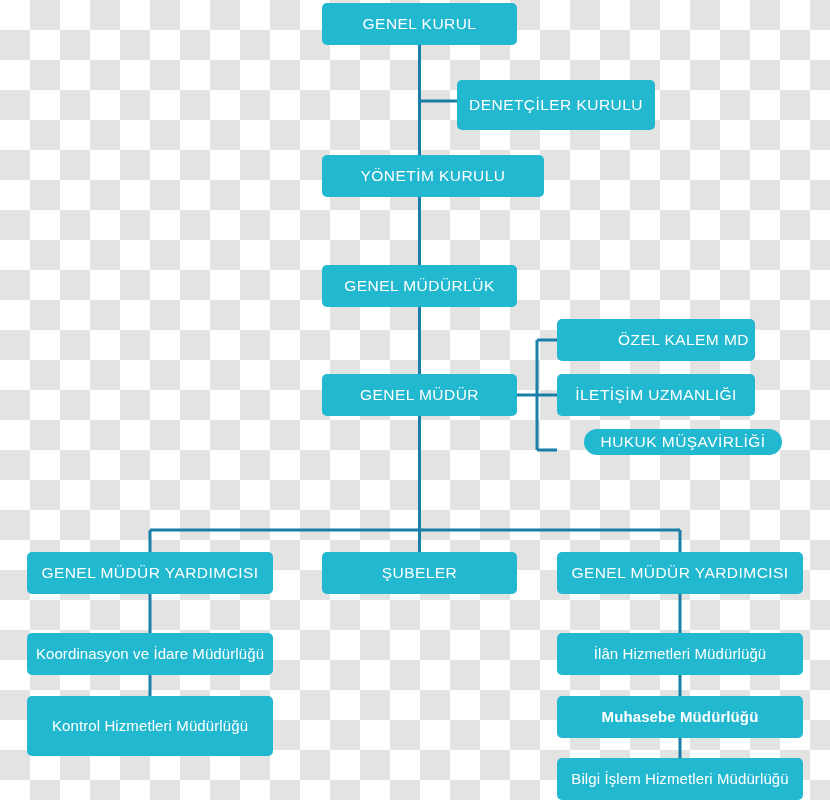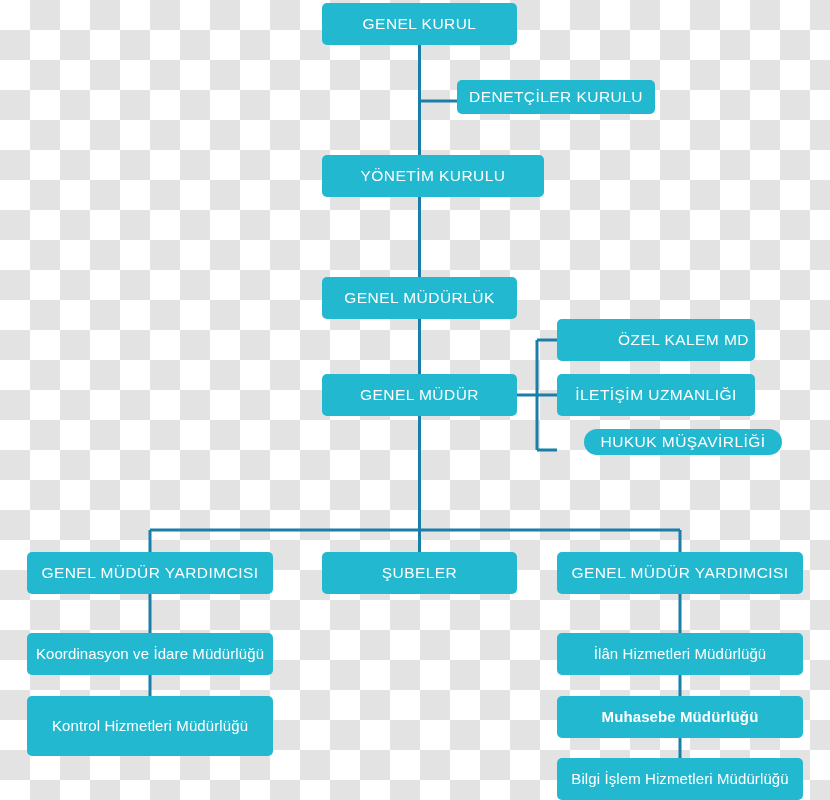--- a/index.html
+++ b/index.html
@@ -85,29 +85,29 @@
       <path d="M 680 594 L 680 633"></path>
       <path d="M 680 675 L 680 696"></path>
       <path d="M 680 738 L 680 758"></path>
     </g>
   </svg>
 
   <div class="node upper" style="left:322px; top:3px; width:195px; height:42px;">
     <span>GENEL KURUL</span>
   </div>
 
-  <div class="node upper" style="left:457px; top:80px; width:198px; height:34px;">
+  <div class="node upper" style="left:457px; top:80px; width:198px; height:50px;">
     <span>DENETÇİLER KURULU</span>
   </div>
 
   <div class="node upper" style="left:322px; top:155px; width:222px; height:42px;">
     <span>YÖNETİM KURULU</span>
   </div>
 
-  <div class="node upper" style="left:322px; top:277px; width:195px; height:42px;">
+  <div class="node upper" style="left:322px; top:265px; width:195px; height:42px;">
     <span>GENEL MÜDÜRLÜK</span>
   </div>
 
   <div class="node upper" style="left:322px; top:374px; width:195px; height:42px;">
     <span>GENEL MÜDÜR</span>
   </div>
 
   <div class="node upper" style="left:557px; top:319px; width:198px; height:42px;text-align:right;">
     <span>ÖZEL KALEM  MD</span>
   </div>

